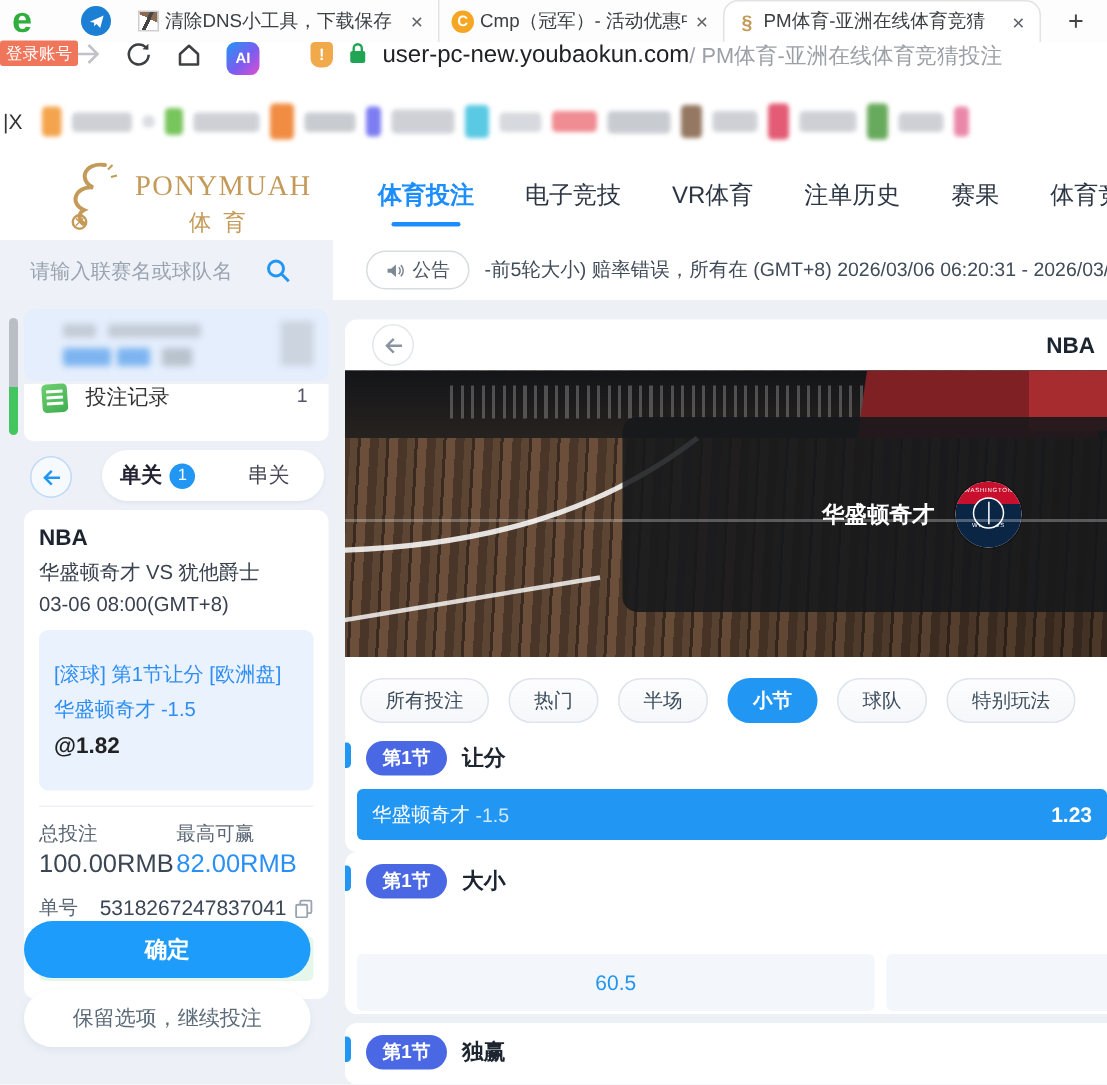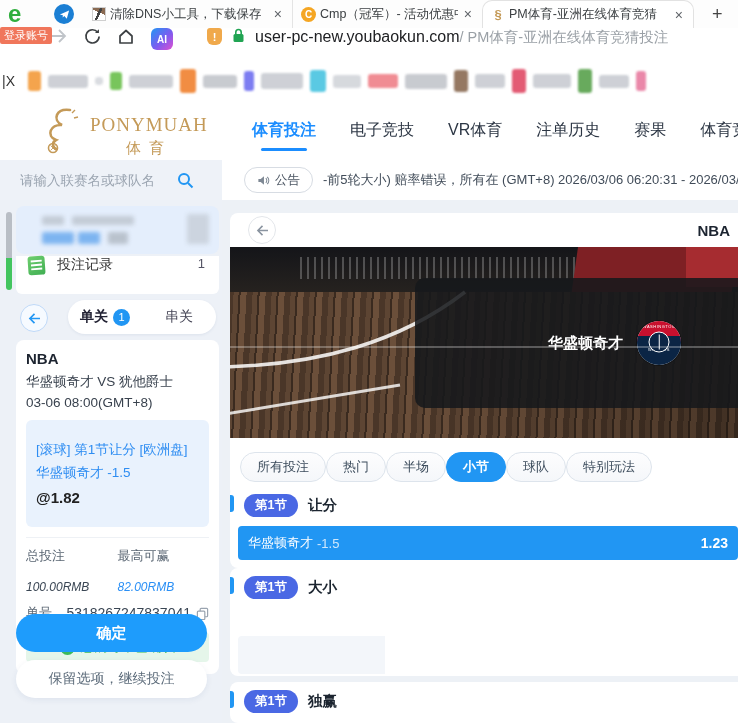--- a/index.html
+++ b/index.html
@@ -84,21 +84,21 @@
   .sl-match{font-size:13.5px;color:#39424e;margin-top:6px;}
   .sl-time{font-size:13.5px;color:#39424e;margin-top:4px;}
   .selbox{margin-top:10px;background:#e9f2fd;border-radius:6px;padding:21px 10px;}
   .selbox .m1,.selbox .m2{font-size:13.5px;color:#2e8df2;}
   .selbox .m2{margin-top:5px;}
   .selbox .m3{font-size:15px;font-weight:bold;color:#222;margin-top:7px;}
   .sl-div{border-top:1px solid #eef1f5;margin-top:10px;}
   .stakes{display:flex;margin-top:9px;}
   .stk{flex:1;}
   .stk .lab{font-size:13px;color:#5a6673;}
-  .stk .val{font-size:12px;color:#3a4654;margin-top:15px;font-style:italic;}
+  .stk .val{font-size:17px;color:#3a4654;margin-top:1px;}
   .stk .val.blue{color:#2a8ff5;}
   .orderrow{display:flex;align-items:center;margin-top:10px;}
   .orderrow .lab{font-size:13px;color:#5a6673;}
   .orderrow .num{font-size:14px;color:#3a4654;margin-left:auto;}
   .confirmbox{margin-top:10px;background:#e5f6ea;border-radius:4px;height:30px;display:flex;align-items:center;justify-content:center;gap:6px;}
   .ckc{width:15px;height:15px;border-radius:50%;background:#3cb95c;color:#fff;font-size:10px;display:flex;align-items:center;justify-content:center;}
   .confirmbox span{font-size:13.5px;color:#3cb95c;}
   .btn-submit{left:16px;top:414px;width:191px;height:38px;border-radius:19px;background:#1e9cfc;color:#fff;font-size:15px;
         display:flex;align-items:center;justify-content:center;font-weight:bold;}
   .btn-keep{left:16px;top:460px;width:191px;height:38px;border-radius:19px;background:#fff;color:#5c6b7a;font-size:14px;
@@ -121,21 +121,21 @@
   .courtline{position:absolute;left:0;right:0;top:99px;height:2px;background:rgba(255,255,255,.28);z-index:3;}
   .teampanel{position:absolute;left:185px;right:-6px;top:31px;height:130px;background:rgba(22,24,28,.87);border-radius:10px 0 0 10px;
         display:flex;align-items:center;justify-content:center;gap:14px;padding-left:70px;z-index:2;}
   .teamname{color:#fff;font-size:15px;font-weight:bold;}
   .wiz{width:44px;height:44px;border-radius:50%;background:#fff;position:relative;overflow:hidden;box-shadow:0 0 0 1px rgba(0,0,0,.3);flex:none;}
   .wz-top{position:absolute;top:0;left:0;right:0;height:40%;background:#c8102e;color:#fff;font-size:4px;text-align:center;padding-top:3px;letter-spacing:.5px;}
   .wz-bot{position:absolute;bottom:0;left:0;right:0;height:42%;background:#0b2545;color:#fff;font-size:4px;text-align:center;padding-top:11px;letter-spacing:.5px;}
   .wz-core{position:absolute;left:50%;top:48%;transform:translate(-50%,-50%);width:19px;height:19px;border-radius:50%;
         background:#0b2545;border:1.5px solid #fff;}
   .wz-core i{position:absolute;left:50%;top:2px;bottom:2px;width:1.5px;background:#fff;transform:translateX(-50%);}
-  .filters{height:58px;display:flex;align-items:center;padding-left:10px;background:#fff;}
+  .filters{height:58px;display:flex;align-items:center;gap:13px;padding-left:10px;background:#fff;}
   .fpill{padding:5px 16px;border:1px solid #dde4ec;border-radius:15px;font-size:13px;color:#3c4c5c;
         background:linear-gradient(#fdfdfe,#f5f7fa);white-space:nowrap;}
   .fpill.active{background:#2196f3;border-color:#2196f3;color:#fff;font-weight:bold;}
   .seccard{left:8px;width:508px;background:#fff;border-radius:8px 0 0 8px;overflow:hidden;}
   .sechead{display:flex;align-items:center;height:30px;position:relative;padding-top:4px;}
   .accent{position:absolute;left:0;top:9px;width:4px;height:17px;background:#2196f3;border-radius:0 3px 3px 0;}
   .secbadge{margin-left:14px;background:#4a68e4;color:#fff;font-size:12.5px;font-weight:bold;border-radius:13px;padding:3px 11px;}
   .sectitle{margin-left:10px;font-size:14.5px;font-weight:bold;color:#1c2530;}
   .betrow{margin:6px 0 8px 8px;height:34px;background:#2196f3;border-radius:4px;display:flex;align-items:center;padding:0 10px;}
   .betrow .nm{color:#fff;font-size:13px;}
@@ -414,20 +414,23 @@
     </div>
   </div>
 
   <div class="abs seccard" style="top:368px;height:108px;">
     <div class="sechead">
       <span class="accent"></span>
       <span class="secbadge">第1节</span>
       <span class="sectitle">大小</span>
     </div>
     <div class="cells">
+      <span class="cell c1">
+          <span class="ln">60.5</span>
+        </span>
       <span class="cell c2"></span>
     </div>
   </div>
 
   <div class="abs seccard" style="top:482px;height:41px;">
     <div class="sechead">
       <span class="accent"></span>
       <span class="secbadge">第1节</span>
       <span class="sectitle">独赢</span>
     </div>

